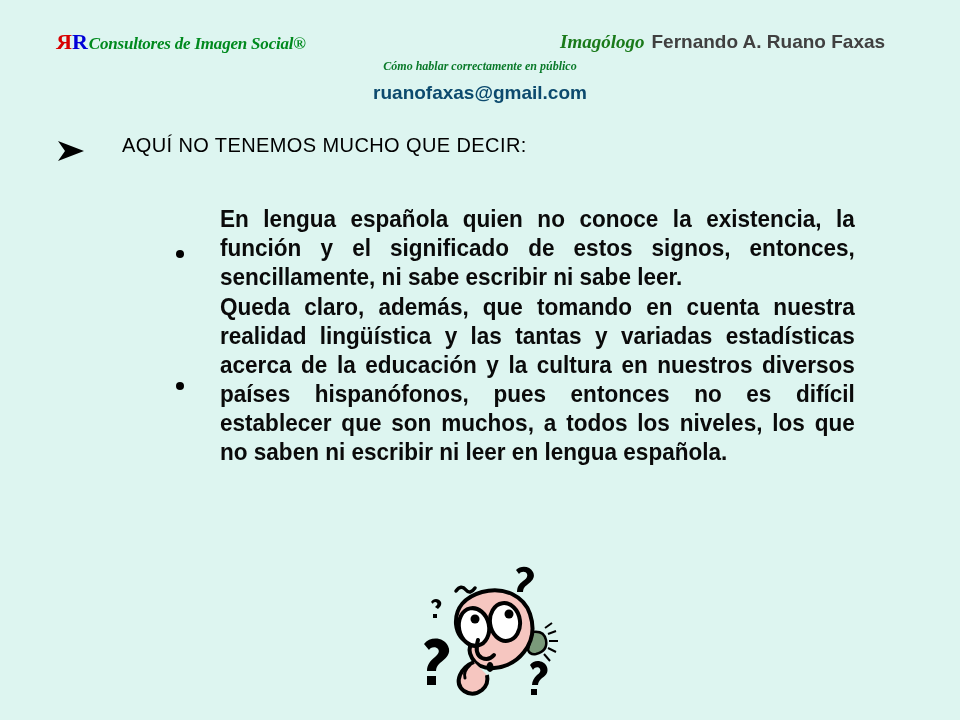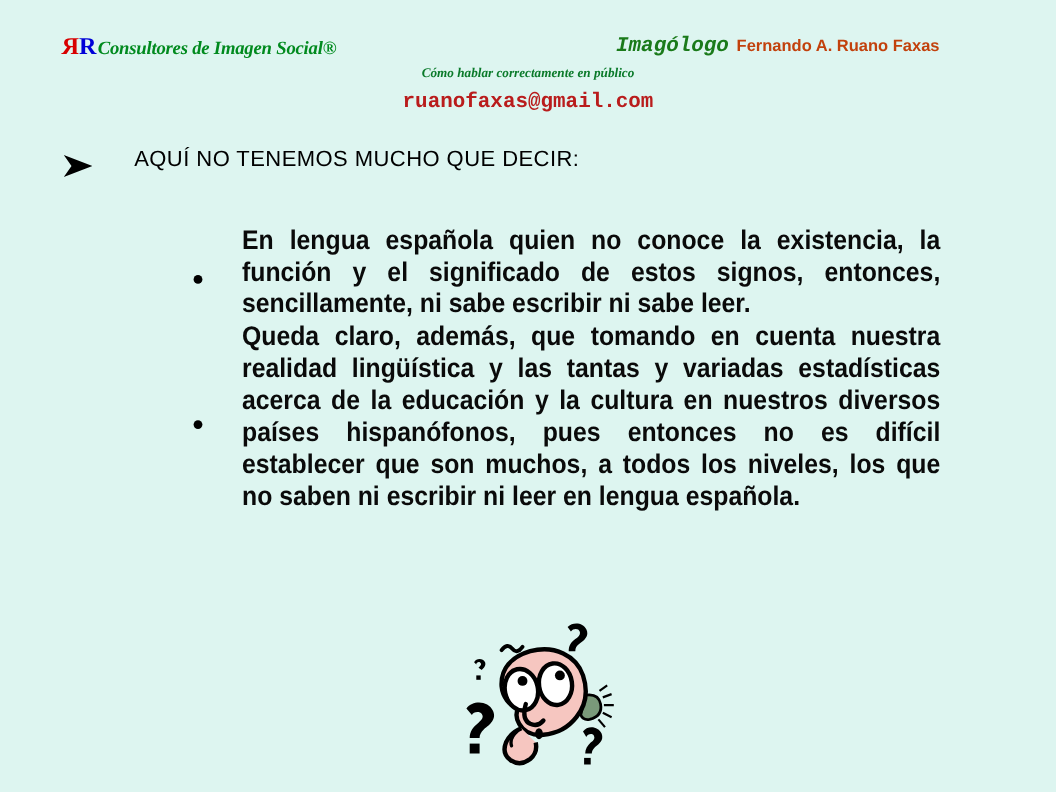--- a/index.html
+++ b/index.html
@@ -57,31 +57,31 @@
   }
 
   #header-author {
     position: absolute;
     left: 560px;
     top: 32px;
     white-space: nowrap;
     line-height: 1;
   }
   .author-title {
-    font-family: Liberation Mono, monospace;
+    font-family: Liberation Serif, serif;
     font-style: italic;
     font-weight: bold;
     font-size: 19px;
     color: #1a7a1a;
   }
   .author-name {
     font-family: "Liberation Sans", sans-serif;
     font-weight: bold;
-    font-size: 15px;
-    color: #c2410c;
+    font-size: 19px;
+    color: #404040;
     margin-left: 7px;
   }
 
   #header-subtitle {
     position: absolute;
     left: 0;
     right: 0;
     top: 60px;
     text-align: center;
     font-family: "Liberation Serif", serif;
@@ -90,24 +90,24 @@
     font-size: 12px;
     color: #0a7a2a;
     line-height: 1.05;
   }
   #header-email {
     position: absolute;
     left: 0;
     right: 0;
     top: 83px;
     text-align: center;
-    font-family: Liberation Mono, monospace;
+    font-family: Liberation Sans, sans-serif;
     font-weight: bold;
     font-size: 19px;
-    color: #b91c1c;
+    color: #0c4a6e;
     line-height: 1.05;
   }
 
   
   #main-heading {
     position: absolute;
     left: 56px;
     top: 134px;
     display: flex;
     align-items: flex-start;

